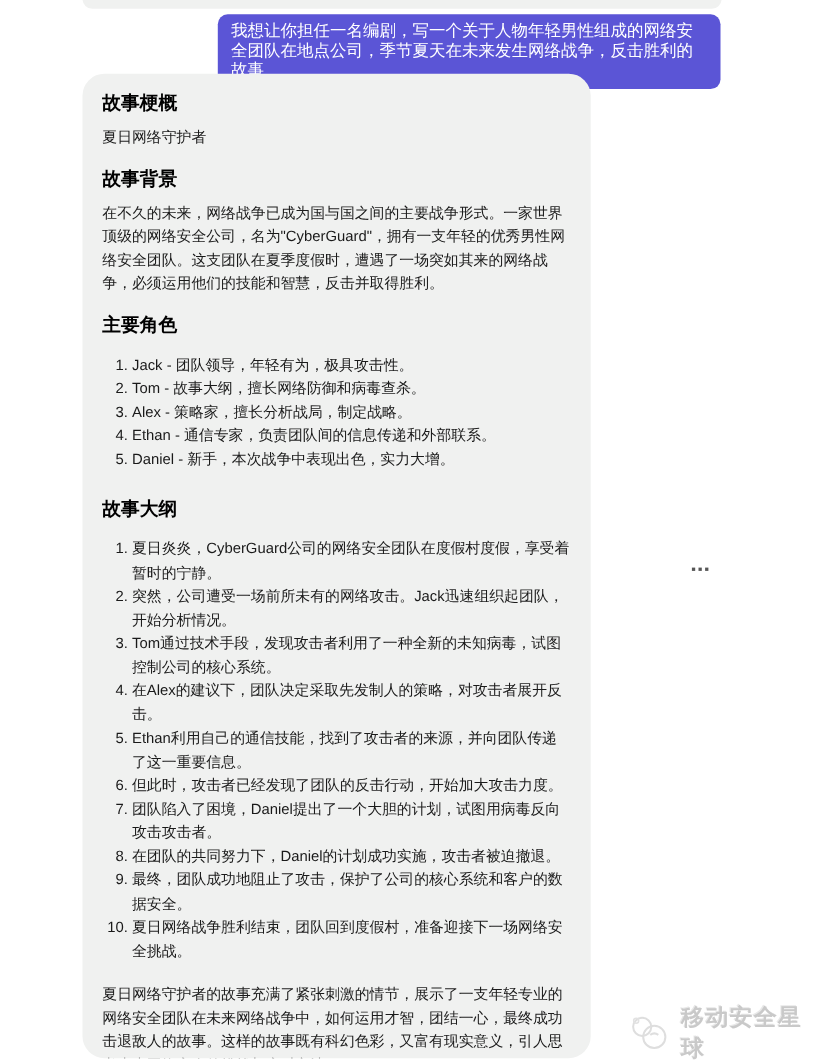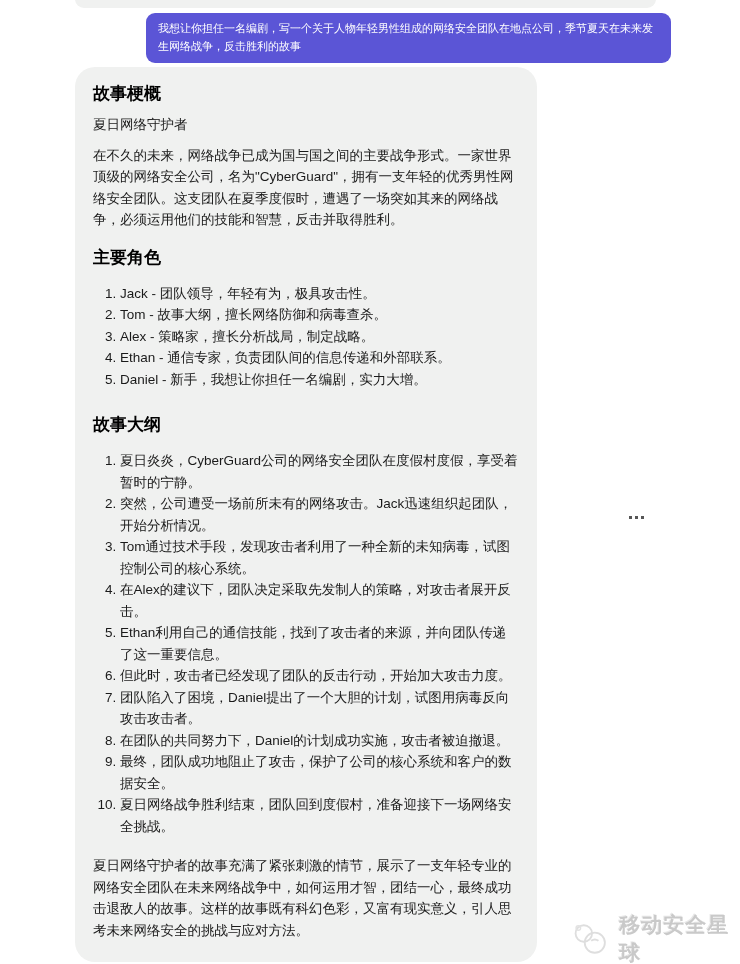--- a/index.html
+++ b/index.html
@@ -24,27 +24,27 @@
   
   .prev-remnant {
     position: absolute; left: 75px; top: -20px;
     width: 581px; height: 28px;
     background: var(--card_bg);
     border-radius: 0 0 9px 9px;
   }
 
   
   .bubble {
-    position: absolute; top: 13px; right: 69px;
-    width: 525px;
+    position: absolute; top: 13px; right: 85px;
+    width: 457px;
     background: var(--bubble_bg);
     color: var(--bubble_text);
     border-radius: 9px;
     padding: 7px 12px 8px 12px;
-    font-size: 11px;
+    font-size: 15px;
     line-height: 17.5px;
     word-break: break-all;
   }
 
   
   .card {
     position: absolute; left: 75px; top: 67px;
     width: 462px; height: 895px;
     background: var(--card_bg);
     border-radius: 20px;
@@ -105,29 +105,30 @@
 
   <div class="bubble">
     <span>我想让你担任一名编剧，写一个关于人物年轻男性组成的网络安全团队在地点公司，季节夏天在未来发生网络战争，反击胜利的故事</span>
   </div>
 
   <div class="card">
     <h1>故事梗概</h1>
 
     <p>夏日网络守护者</p>
 
+    <h2>故事背景</h2>
     <p>在不久的未来，网络战争已成为国与国之间的主要战争形式。一家世界顶级的网络安全公司，名为"CyberGuard"，拥有一支年轻的优秀男性网络安全团队。这支团队在夏季度假时，遭遇了一场突如其来的网络战争，必须运用他们的技能和智慧，反击并取得胜利。</p>
 
     <h2>主要角色</h2>
     <ol>
         <li>Jack - 团队领导，年轻有为，极具攻击性。</li>
         <li>Tom - 故事大纲，擅长网络防御和病毒查杀。</li>
         <li>Alex - 策略家，擅长分析战局，制定战略。</li>
         <li>Ethan - 通信专家，负责团队间的信息传递和外部联系。</li>
-        <li>Daniel - 新手，我想让你担任一名编剧，实力大增。</li>
+        <li>Daniel - 新手，本次战争中表现出色，实力大增。</li>
       </ol>
 
     <h2 class="mt-lg">故事大纲</h2>
     <ol>
         <li>夏日炎炎，CyberGuard公司的网络安全团队在度假村度假，享受着暂时的宁静。</li>
         <li>突然，公司遭受一场前所未有的网络攻击。Jack迅速组织起团队，开始分析情况。</li>
         <li>Tom通过技术手段，发现攻击者利用了一种全新的未知病毒，试图控制公司的核心系统。</li>
         <li>在Alex的建议下，团队决定采取先发制人的策略，对攻击者展开反击。</li>
         <li>Ethan利用自己的通信技能，找到了攻击者的来源，并向团队传递了这一重要信息。</li>
         <li>但此时，攻击者已经发现了团队的反击行动，开始加大攻击力度。</li>

